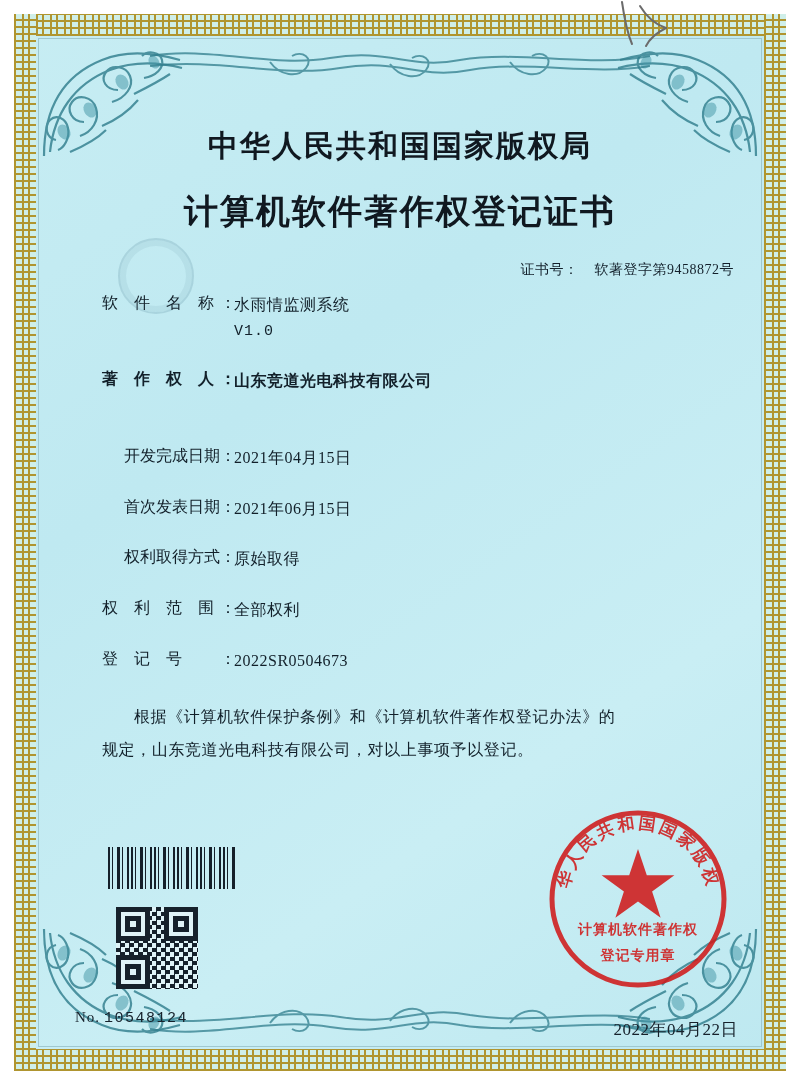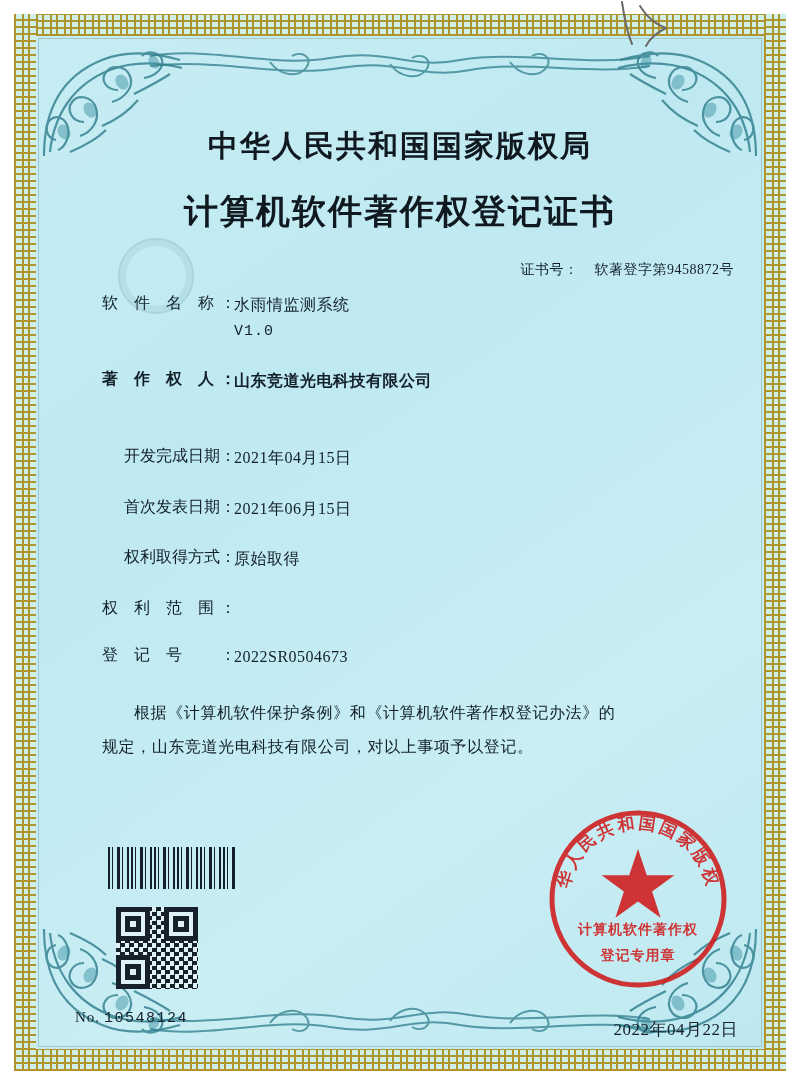--- a/index.html
+++ b/index.html
@@ -461,20 +461,21 @@
 
       <div class="frow">
         <span class="lab tight">权利取得方式</span>
         <span class="colon">：</span>
         <span class="val">原始取得</span>
       </div>
 
       <div class="frow">
         <span class="lab">权 利 范 围</span>
         <span class="colon">：</span>
+        <span class="val">全部权利</span>
       </div>
 
       <div class="frow">
         <span class="lab">登 记 号</span>
         <span class="colon">：</span>
         <span class="val">2022SR0504673</span>
       </div>
 
     </div>
 

